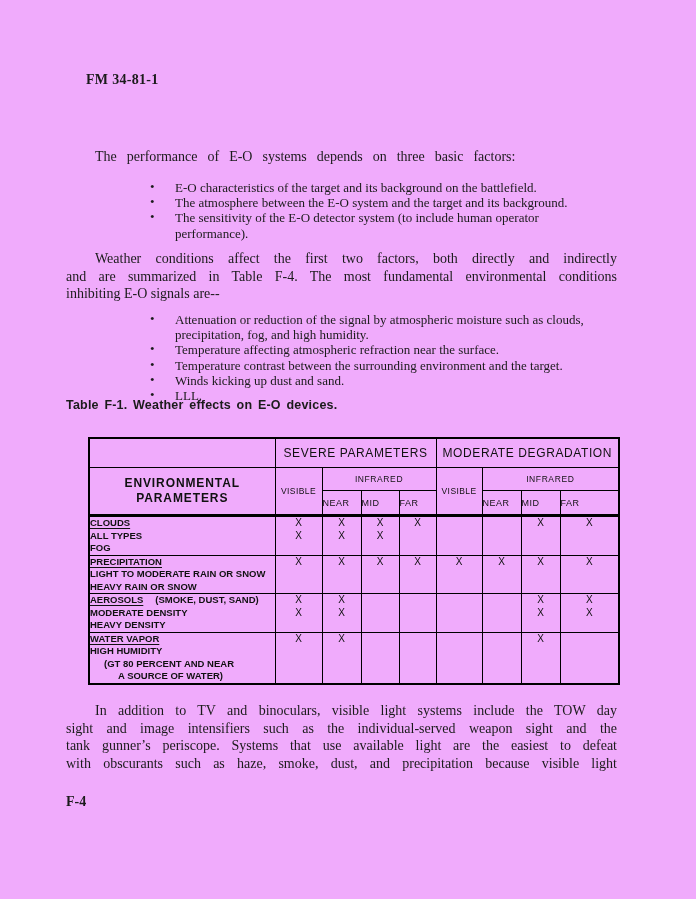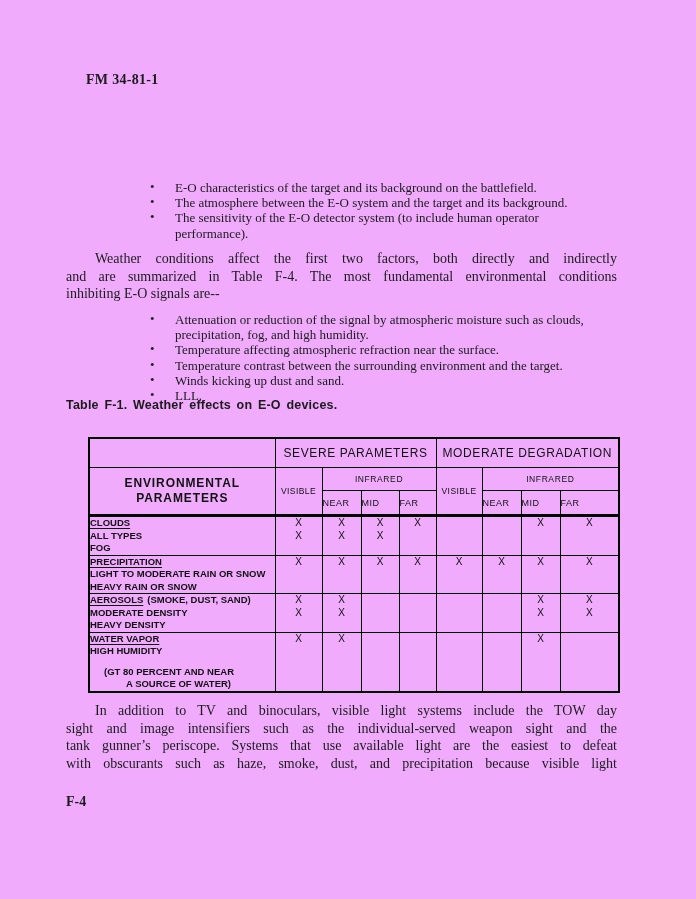--- a/index.html
+++ b/index.html
@@ -43,35 +43,38 @@
             font-size:12px; letter-spacing:0.6px; }
   .c-param-h { text-align:center; vertical-align:middle; font-weight:bold;
                font-size:12px; letter-spacing:0.9px; line-height:15px; }
   .c-vis { text-align:center; vertical-align:middle; font-size:8.5px; letter-spacing:0.4px; }
   .c-ir  { height:22px; text-align:center; vertical-align:middle; font-size:8.5px; letter-spacing:0.6px; }
   .hr3 td { height:23px; text-align:left; vertical-align:middle; font-size:9px; letter-spacing:0.5px;margin-top:32px; }
   .hsep { border-bottom:3px solid #000 !important; }
   .pcell { vertical-align:top; padding:2px 2px 2px 5px; }
   .gline { line-height:12.5px; font-size:9.5px; font-weight:bold; white-space:nowrap; }
   .gname { text-decoration:underline; text-underline-offset:1.5px; }
-  .gsuffix { margin-left:4px;text-align:center; }
+  .gsuffix { margin-left:12px;text-align:center; }
   .iline { line-height:12.5px; font-size:9.5px; font-weight:bold; padding-left:0; white-space:nowrap; }
-  .i2 { padding-left:14px;margin-top:8px; }
-  .i3 { padding-left:36px; }
+  .i2 { padding-left:14px; }
+  .i3 { padding-left:28px; }
   .xcell { vertical-align:top; padding-top:14.5px; text-align:center; }
   .xline { line-height:12.5px; font-size:10px; }
 </style>
 </head>
 <body>
 
 <div class="page">
 
   <div id="doc-id">FM 34-81-1</div>
 
 
+  <div id="para1" class="parablock">
+    <div class="pline indent ws1">The performance of E-O systems depends on three basic factors:</div>
+  </div>
 
   <div id="list1" class="blist">
     <div class="brow">
       <span class="bdot">•</span>
       <div class="bl">E-O characteristics of the target and its background on the battlefield.</div>
     </div>
     <div class="brow">
       <span class="bdot">•</span>
       <div class="bl">The atmosphere between the E-O system and the target and its background.</div>
     </div>

